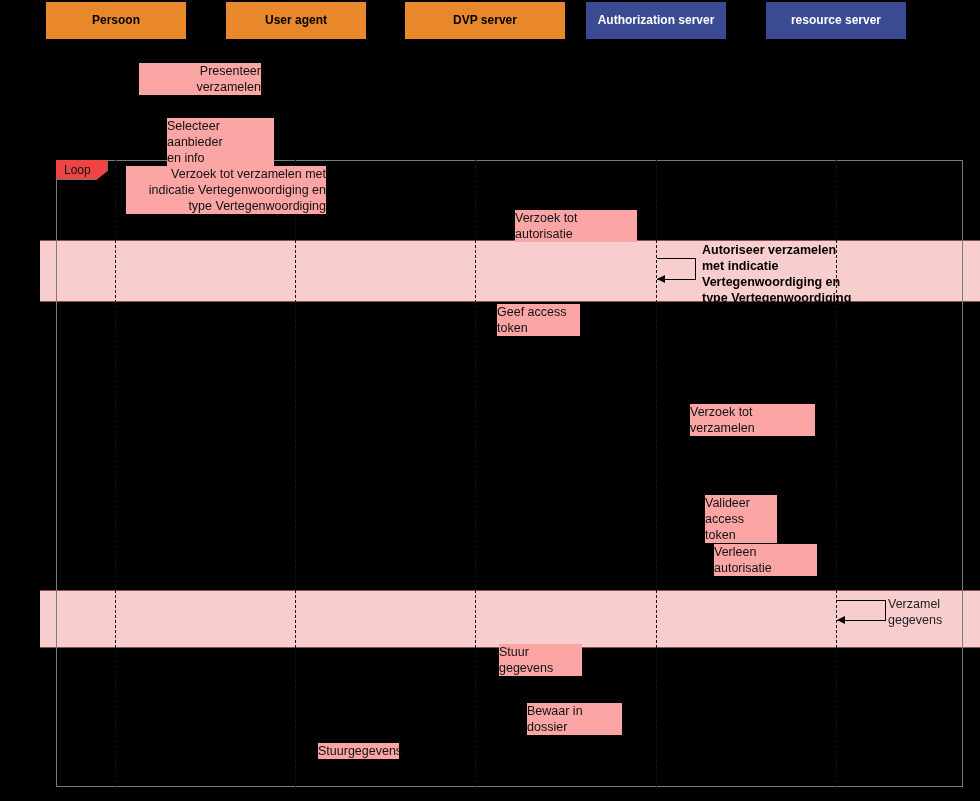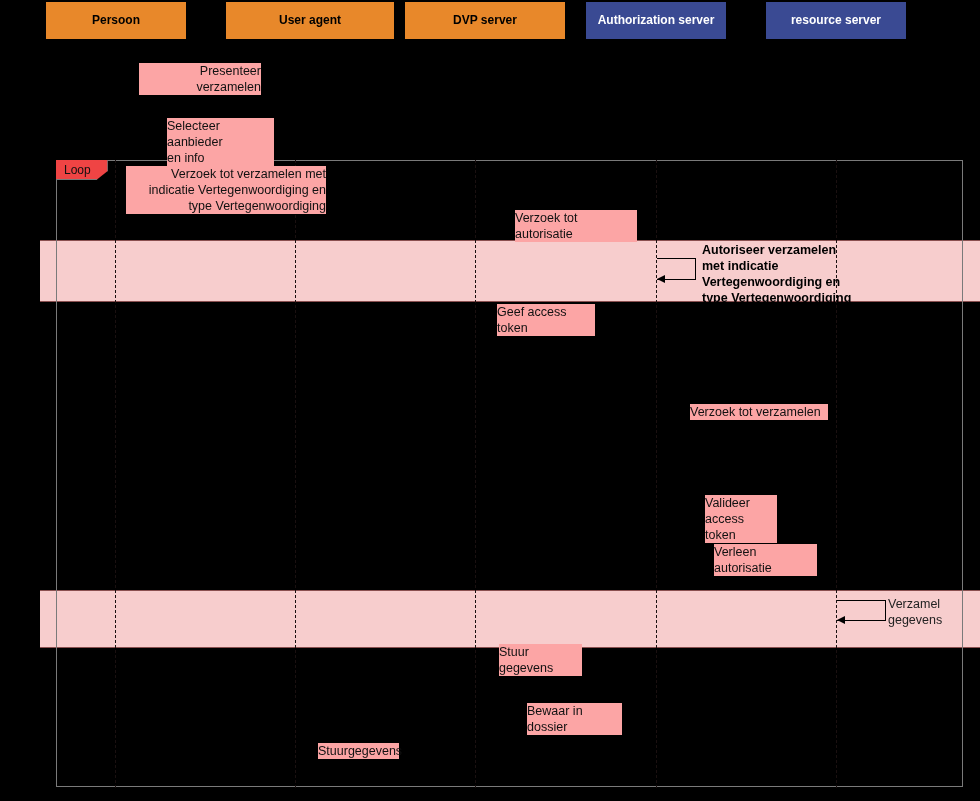--- a/index.html
+++ b/index.html
@@ -156,21 +156,21 @@
 
   <div class="lifeline" style="left:115px;"></div>
   <div class="lifeline" style="left:295px;"></div>
   <div class="lifeline" style="left:475px;"></div>
   <div class="lifeline" style="left:656px;"></div>
   <div class="lifeline" style="left:836px;"></div>
 
   <div class="actor-box orange" style="left:46px; top:2px; width:140px; height:37px;">
     <span>Persoon</span>
   </div>
-  <div class="actor-box orange" style="left:226px; top:2px; width:168px; height:37px;">
+  <div class="actor-box orange" style="left:226px; top:2px; width:140px; height:37px;">
     <span>User agent</span>
   </div>
   <div class="actor-box orange" style="left:405px; top:2px; width:160px; height:37px;">
     <span>DVP server</span>
   </div>
   <div class="actor-box blue thin" style="left:766px; top:2px; width:140px; height:37px;">
     <span>resource server</span>
   </div>
   <div class="actor-box blue" style="left:586px; top:2px; width:140px; height:37px;">
     <span>Authorization server</span>
@@ -185,23 +185,23 @@
 indicatie Vertegenwoordiging en
 type Vertegenwoordiging</div>
 
   <div class="msg left" style="left:515px; top:210px; width:122px;">Verzoek tot autorisatie</div>
 
   <div class="msg left bold" style="left:702px; top:242px; width:152px;">Autoriseer verzamelen
 met indicatie
 Vertegenwoordiging en
 type Vertegenwoordiging</div>
 
-  <div class="msg left" style="left:497px; top:304px; width:98px;">Geef access token</div>
-
-  <div class="msg left" style="left:690px; top:404px; width:138px;">Verzoek tot verzamelen</div>
+  <div class="msg left" style="left:497px; top:304px; width:83px;">Geef access token</div>
+
+  <div class="msg left" style="left:690px; top:404px; width:125px;">Verzoek tot verzamelen</div>
 
   <div class="msg left" style="left:705px; top:495px; width:72px;">Valideer
 access token</div>
 
   <div class="msg left" style="left:714px; top:544px; width:103px;">Verleen autorisatie</div>
 
   <div class="msg left plain" style="left:888px; top:596px; width:60px;">Verzamel
 gegevens</div>
 
   <div class="msg left" style="left:499px; top:644px; width:83px;">Stuur gegevens</div>

